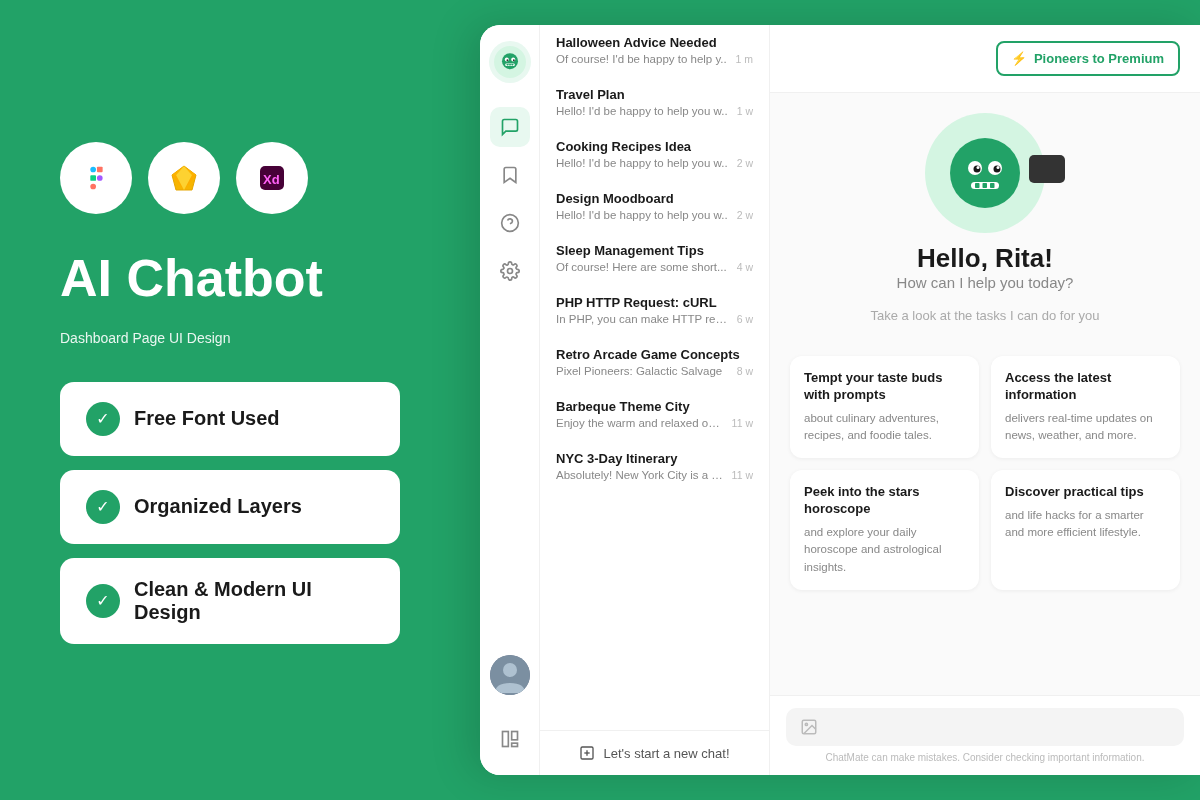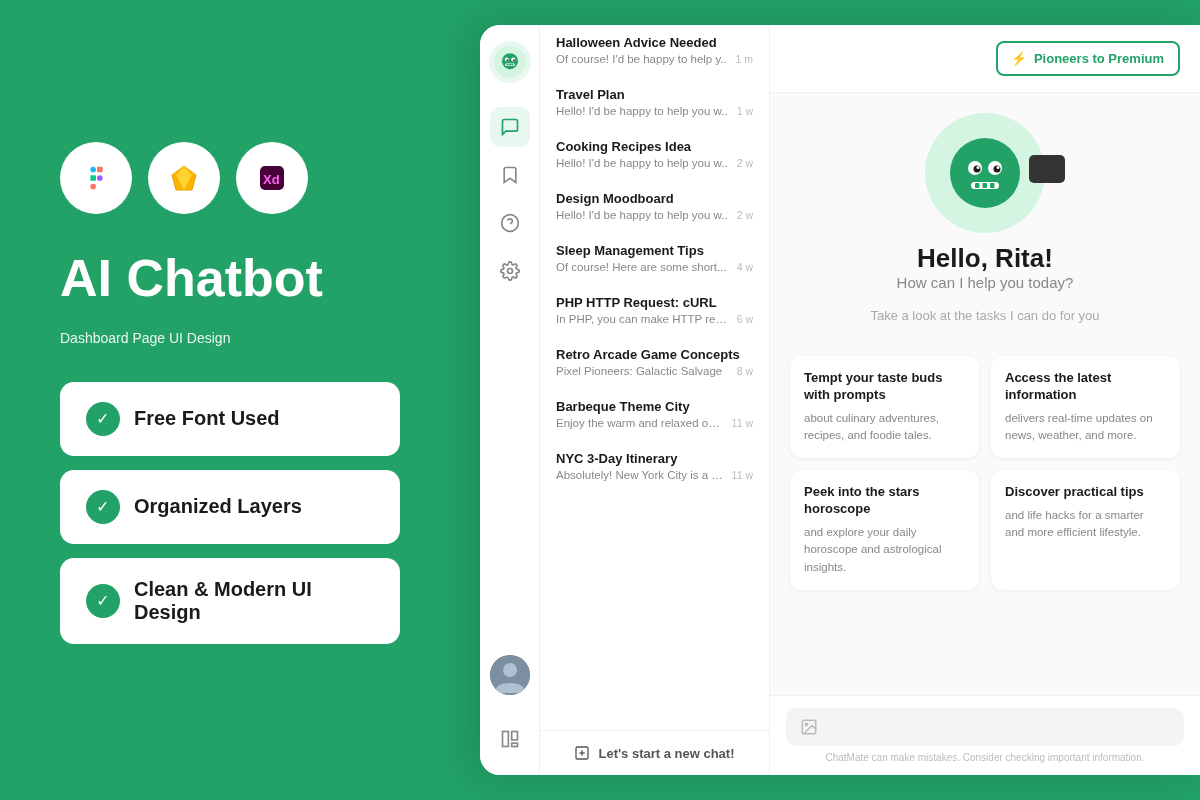--- a/index.html
+++ b/index.html
@@ -219,21 +219,21 @@
     }
 
     .new-chat-btn {
       display: flex;
       align-items: center;
       justify-content: center;
       gap: 8px;
       padding: 14px;
       border-top: 1px solid #f0f0f0;
       font-size: 13px;
-      font-weight: 700;
+      font-weight: 400;
       color: #555;
       cursor: pointer;
     }
 
     
     .main-content {
       flex: 1;
       display: flex;
       flex-direction: column;
       background: #fafafa;

